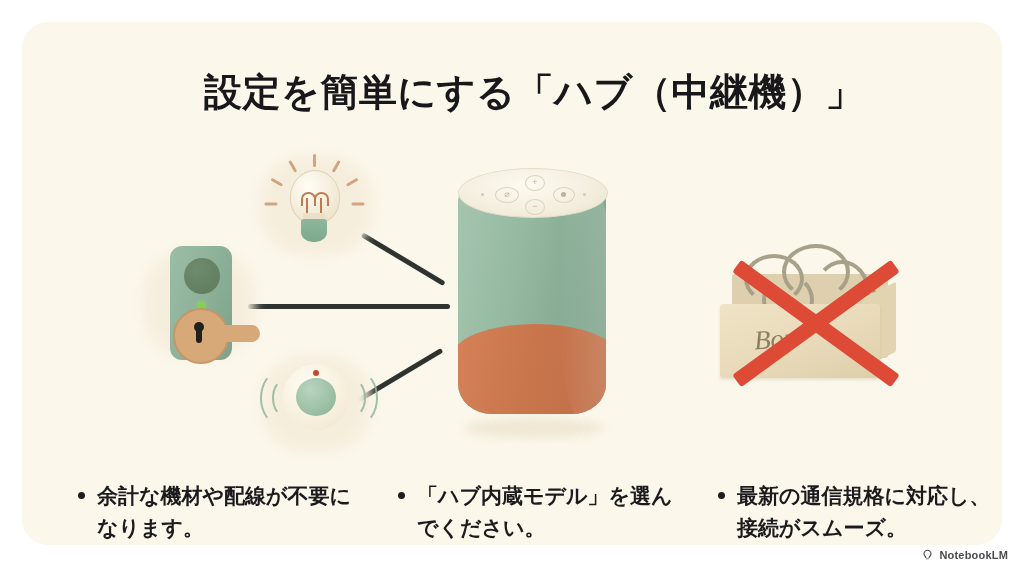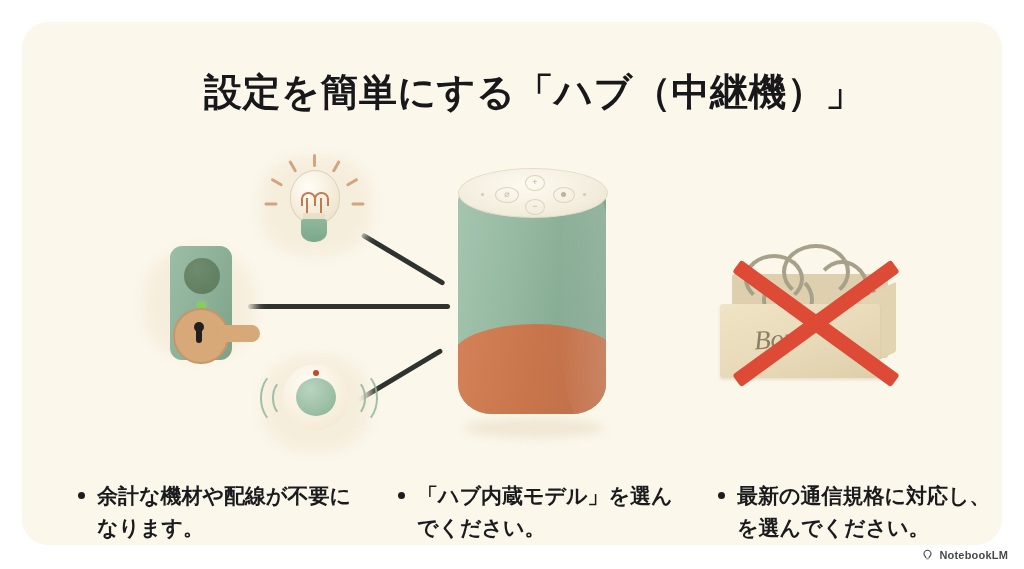--- a/index.html
+++ b/index.html
@@ -503,21 +503,21 @@
       <div class="bullet">
         <div class="dot"></div>
         <div class="btext">余計な機材や配線が不要になります。</div>
       </div>
       <div class="bullet">
         <div class="dot"></div>
         <div class="btext">「ハブ内蔵モデル」を選んでください。</div>
       </div>
       <div class="bullet">
         <div class="dot"></div>
-        <div class="btext">最新の通信規格に対応し、を選んでください。</div>
+        <div class="btext">最新の通信規格に対応し、接続がスムーズ。</div>
       </div>
     </div>
 
   </div>
 
   <div id="watermark">
     <svg width="13" height="13" viewBox="0 0 24 24">
       <path d="M12 3c-4 0-7.5 3.2-7.5 7.4 0 2.1.9 3.7 2.1 5.1.9 1 1.4 1.8 1.4 3h2.1c0-1.9-.8-3.1-1.9-4.3-1-1.1-1.6-2.2-1.6-3.8C6.6 7.6 9 5.2 12 5.2s5.4 2.4 5.4 5.2c0 1.6-.6 2.7-1.6 3.8-1.1 1.2-1.9 2.4-1.9 4.3H16c0-1.2.5-2 1.4-3 1.2-1.4 2.1-3 2.1-5.1C19.5 6.2 16 3 12 3z" fill="#4a4a4a"></path>
       <rect x="9" y="19.2" width="6" height="1.7" rx=".85" fill="#4a4a4a"></rect>
     </svg>

